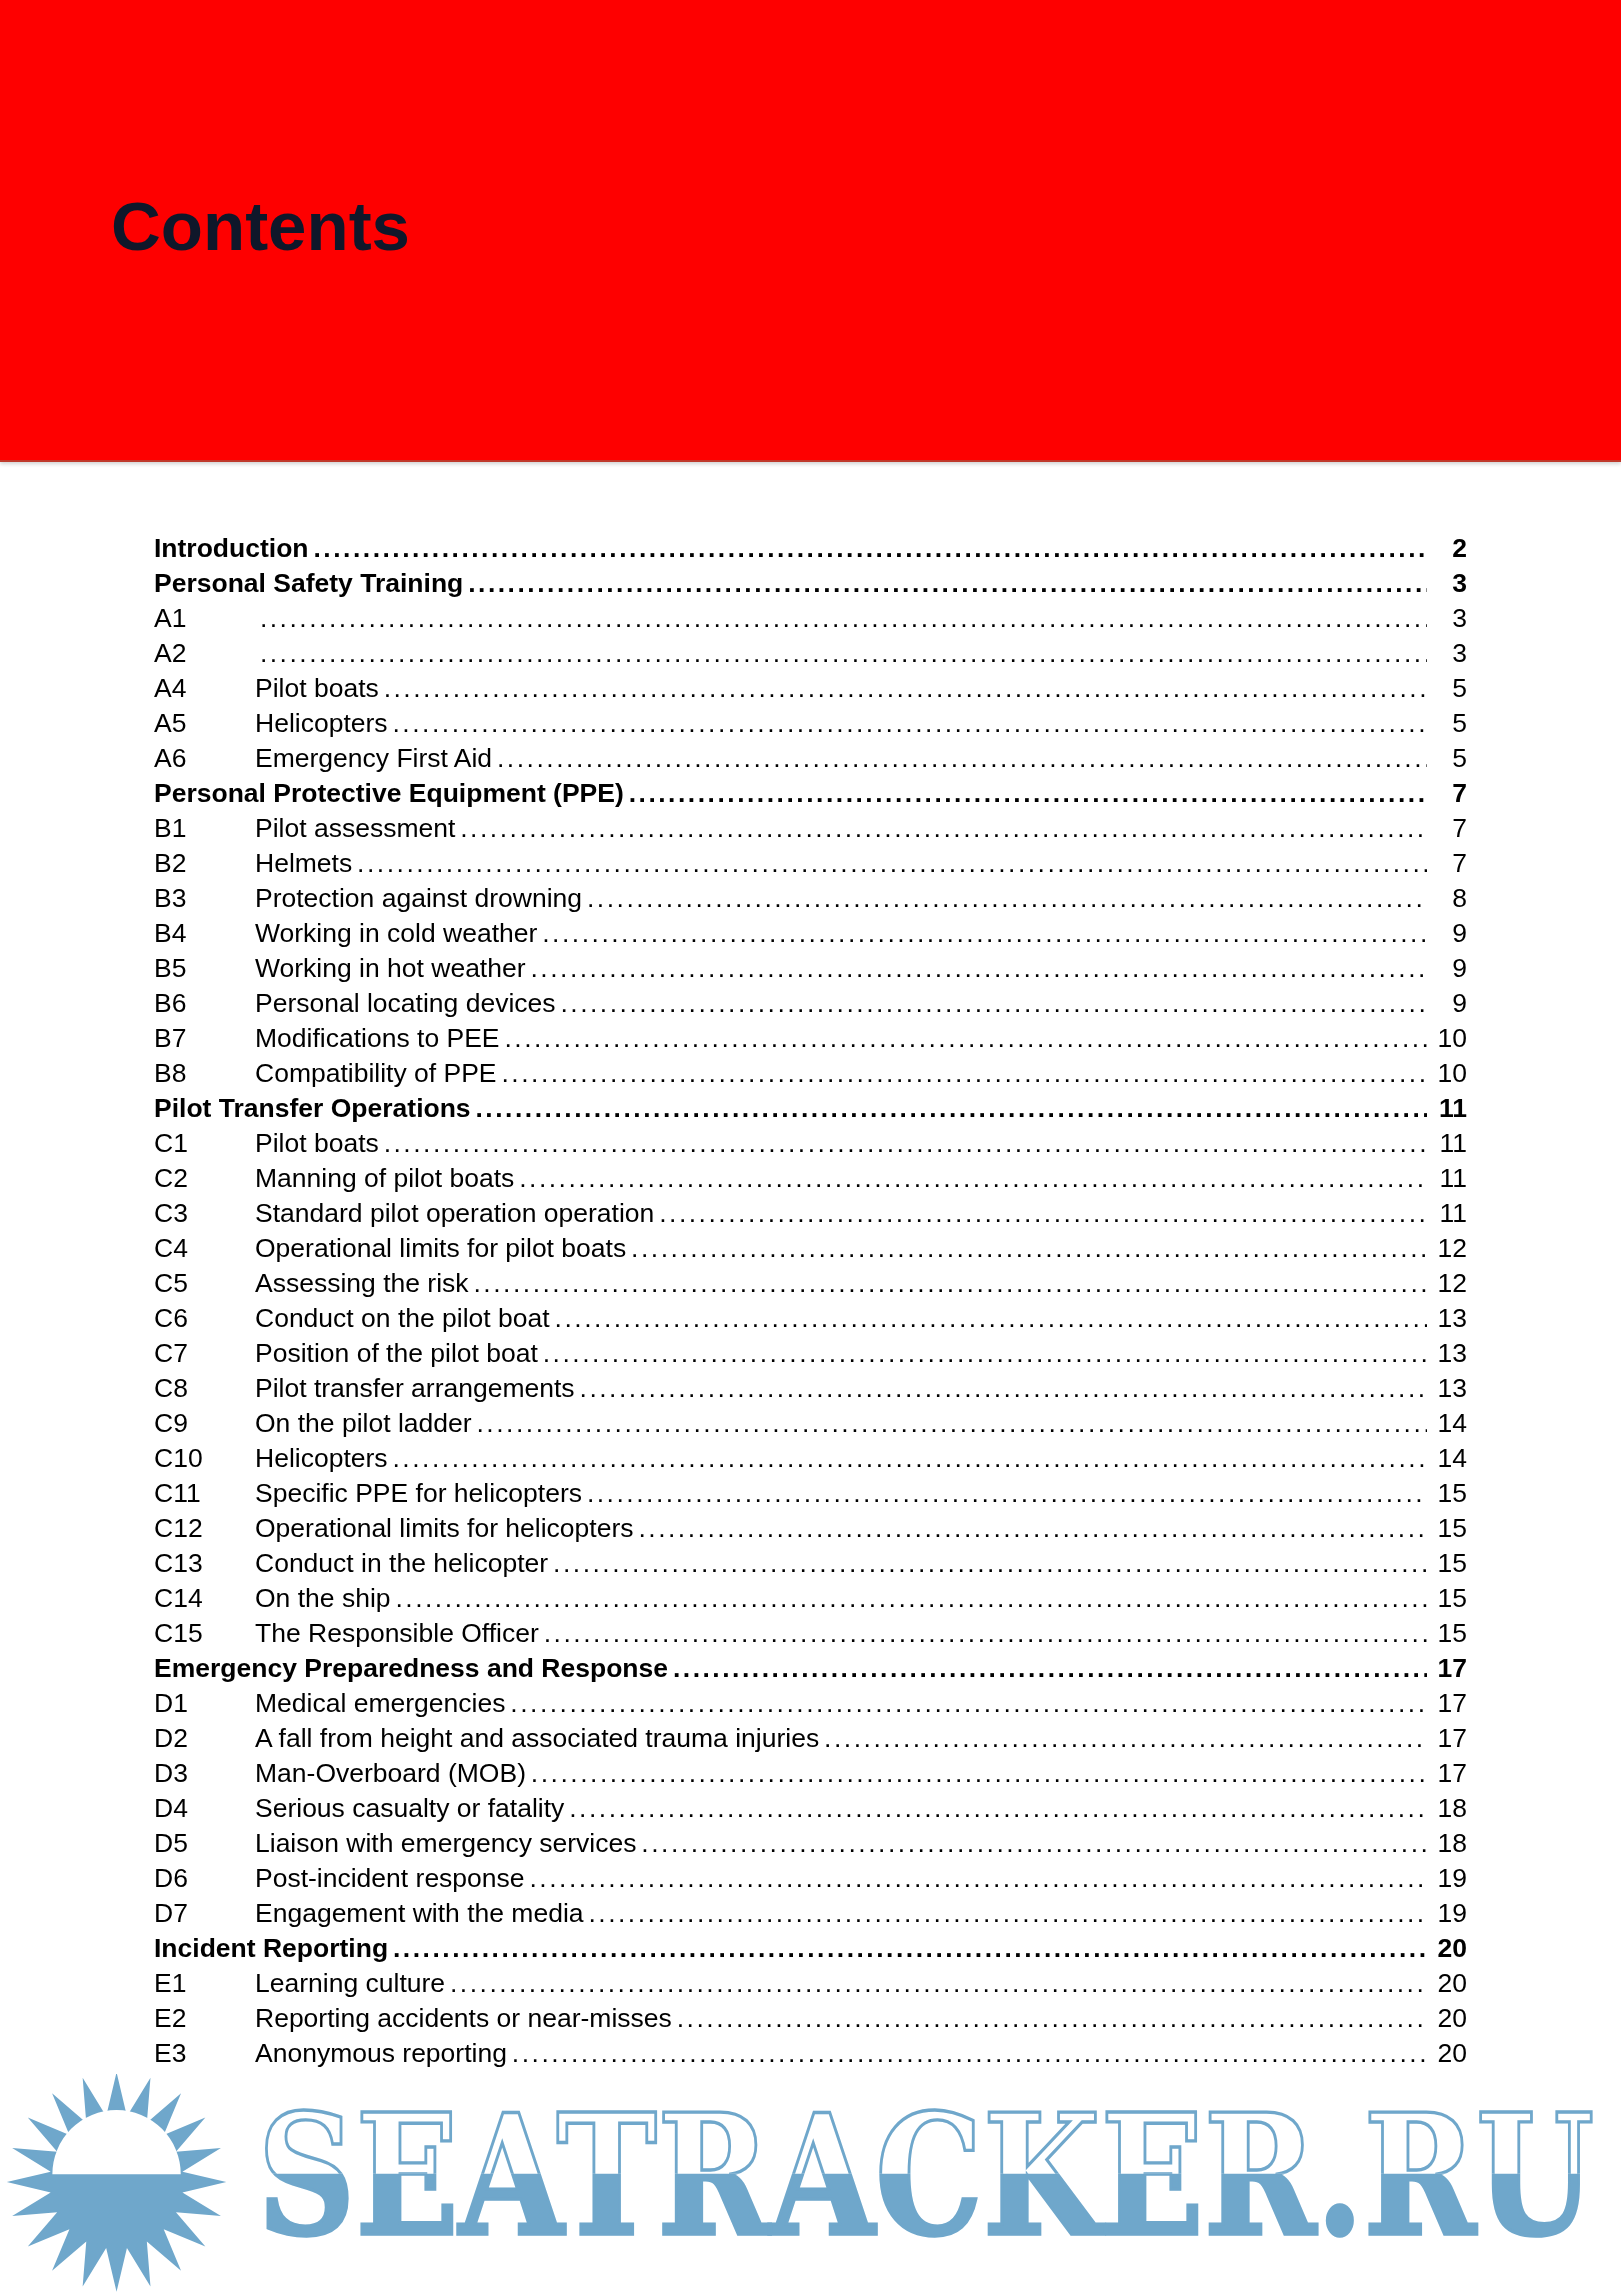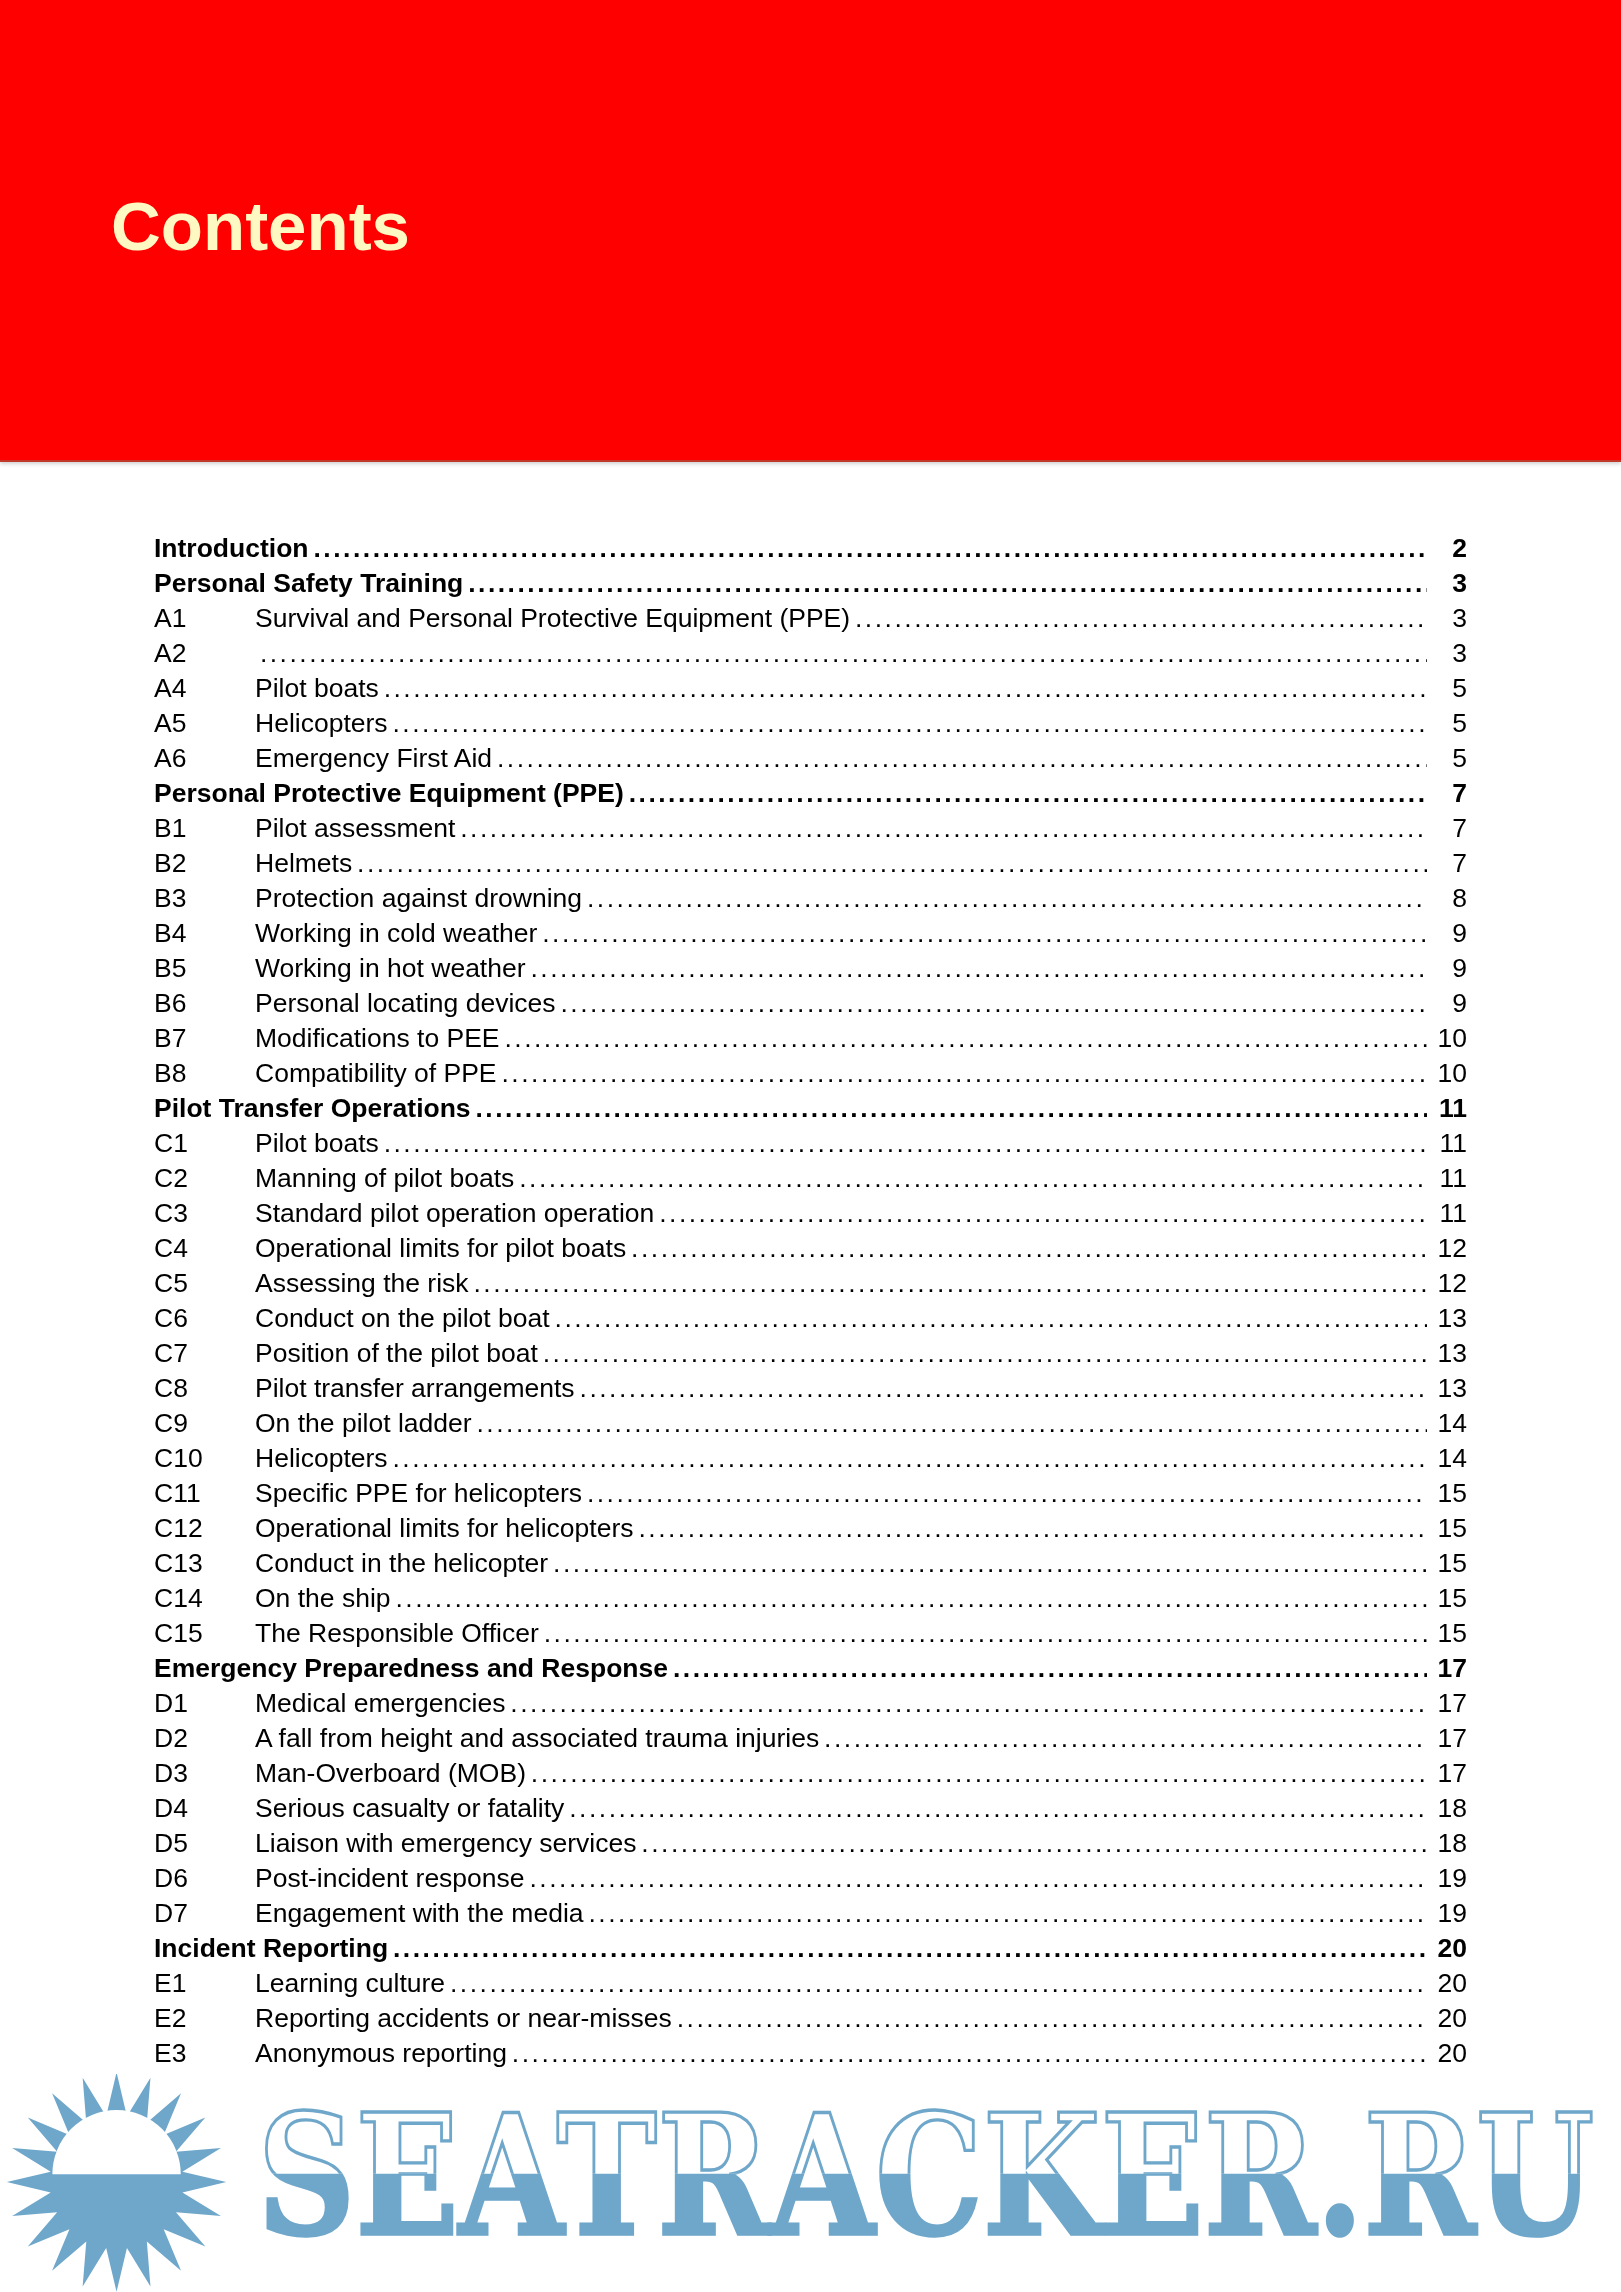--- a/index.html
+++ b/index.html
@@ -23,21 +23,21 @@
     border-bottom: 2.9px solid #c0392b;
     box-shadow: 0 2px 3.9px rgba(0,0,0,0.18);
   }
   .banner-title {
     position: absolute;
     left: 111px;
     top: 192px;
     font-size: 69px;
     line-height: 1;
     font-weight: bold;
-    color: #fef9c3;
+    color: #0f172a;
     letter-spacing: 0px;
   }
 
   
   .toc {
     position: absolute;
     left: 154px;
     top: 531px;
     width: 1313px;
     font-size: 26.5px;
@@ -109,21 +109,20 @@
 
   <div class="toc-row bold no-code">
 
     <span class="toc-title">Personal Safety Training</span>
     <span class="toc-leader"></span>
     <span class="toc-page">3</span>
   </div>
 
   <div class="toc-row">
     <span class="toc-code">A1</span>
-    <span class="toc-title">Survival and Personal Protective Equipment (PPE)</span>
     <span class="toc-leader"></span>
     <span class="toc-page">3</span>
   </div>
 
   <div class="toc-row">
     <span class="toc-code">A2</span>
     <span class="toc-leader"></span>
     <span class="toc-page">3</span>
   </div>
 

